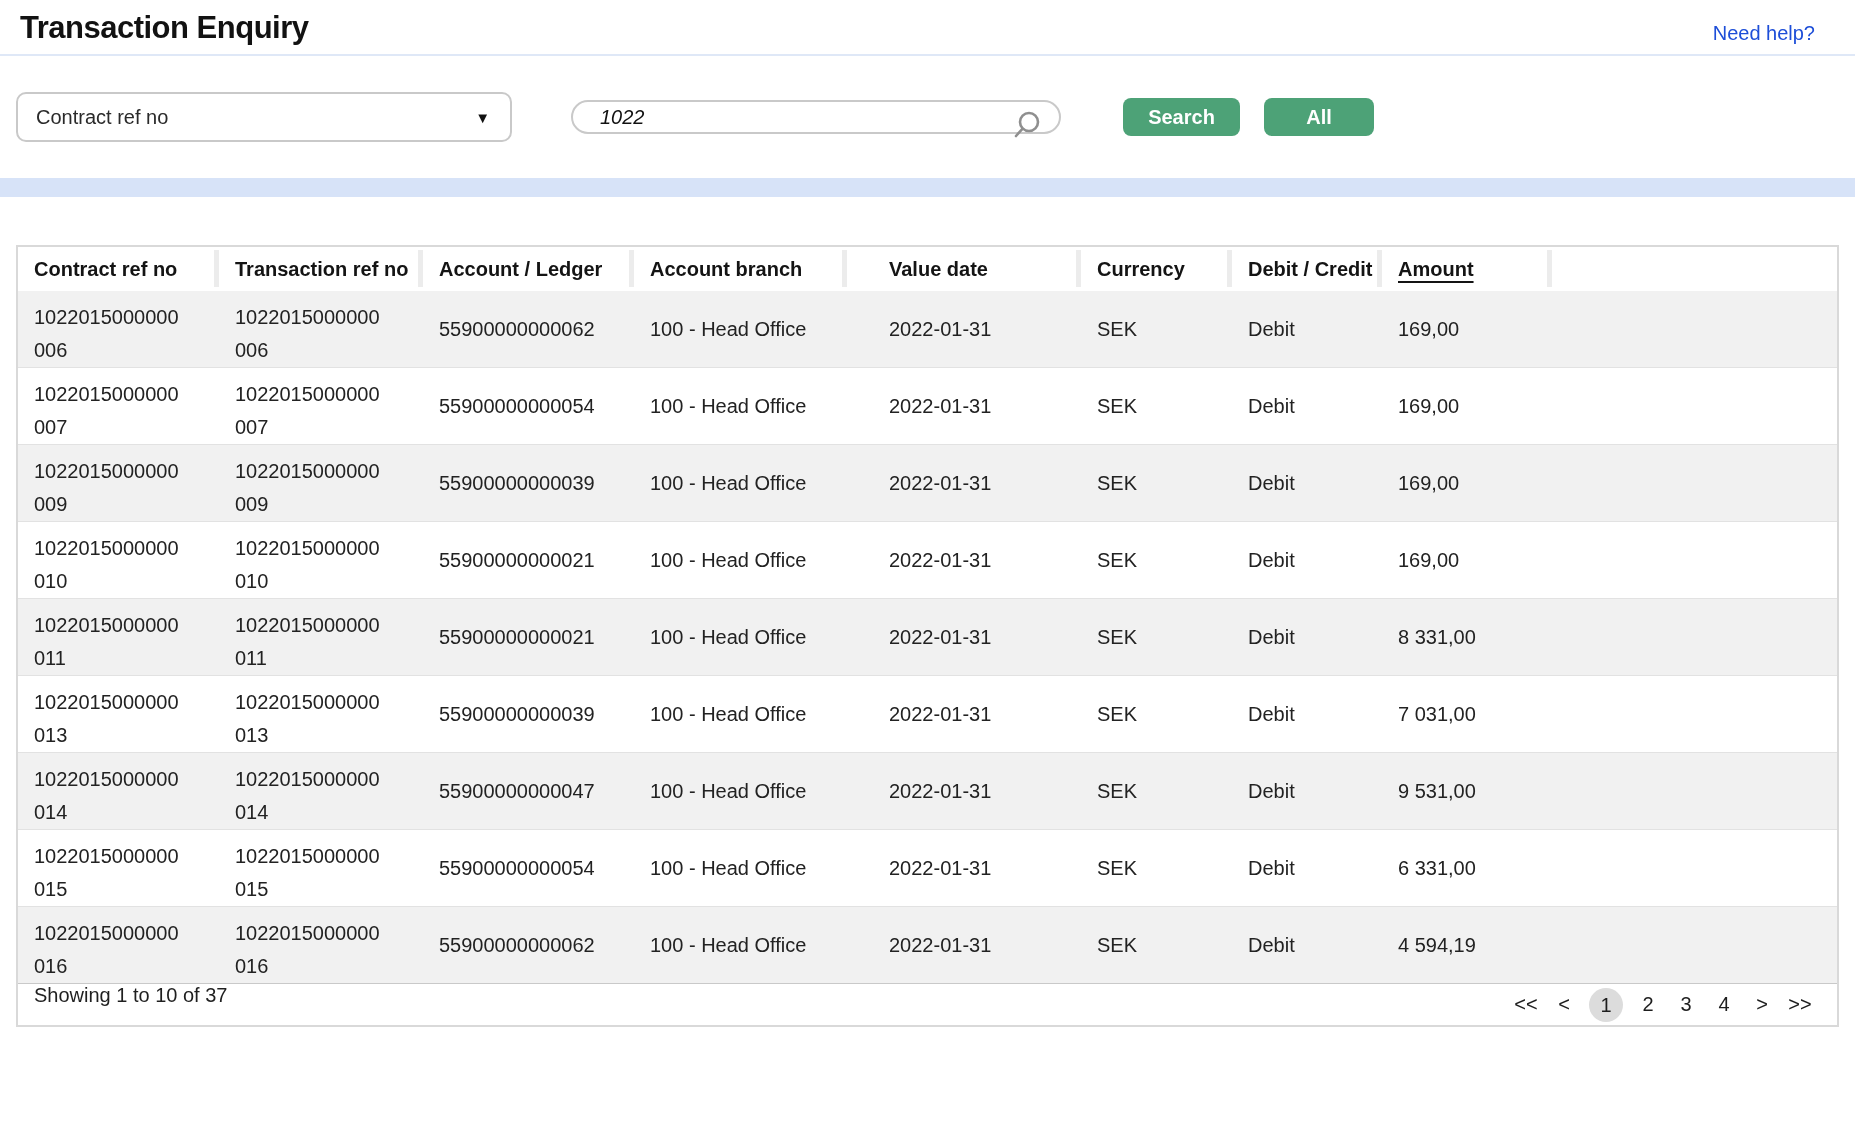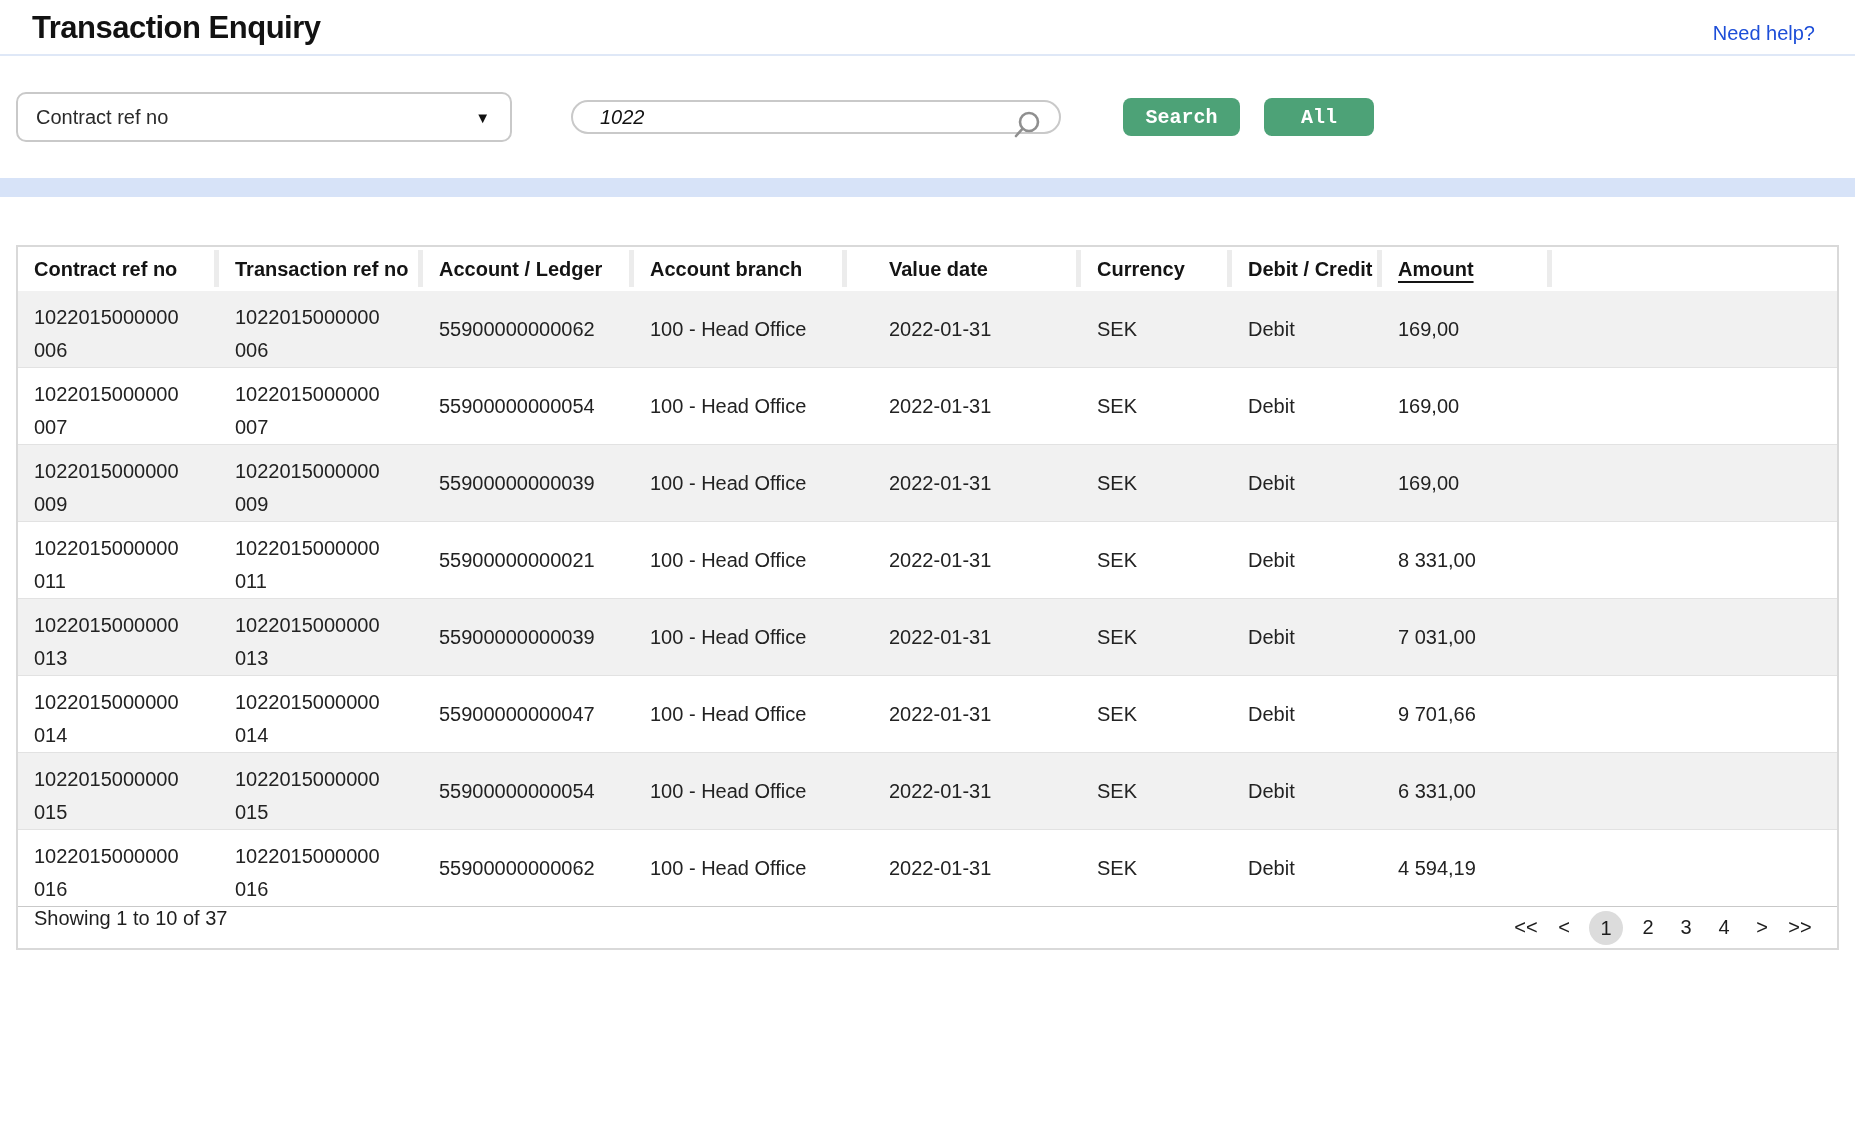--- a/index.html
+++ b/index.html
@@ -12,21 +12,21 @@
     overflow: hidden;
   }
 
   
   .top-header {
     position: relative;
     height: 56px;
     border-bottom: 2px solid var(--divider-blue, #dfe8f7);
   }
   .page-title {
-    position: absolute; left: 32px; top: 10px;
+    position: absolute; left: 20px; top: 10px;
     margin: 0;
     font-size: 31px; font-weight: 700; letter-spacing: -0.5px;
     color: #121212;
   }
   .need-help {
     position: absolute; right: 40px; top: 22px;
     font-size: 20px; color: #1d4ed8; text-decoration: none;
     cursor: pointer;
   }
 
@@ -56,21 +56,21 @@
   }
   .search-icon {
     position: absolute; right: 18px; top: 9px;
     width: 32px; height: 32px; cursor: pointer;
   }
   .btn {
     height: 38px;
     border: none; border-radius: 8px;
     background: var(--accent-green, #4da277);
     color: #ffffff; font-weight: 700; font-size: 20px;
-    font-family: Liberation Mono, monospace;
+    font-family: Liberation Sans, sans-serif;
     cursor: pointer;
   }
   .btn-search { width: 117px; margin-left: 62px; }
   .btn-all    { width: 110px; margin-left: 24px; }
 
   
   .blue-bar { height: 19px; width: 100%; background: var(--bar-blue, #d7e3f8); }
 
   
   .table-card {
@@ -217,20 +217,31 @@
           <td class="ref"><span class="ref-wrap">1022015000000009</span></td>
           <td>55900000000039</td>
           <td>100 - Head Office</td>
           <td class="pad-lg">2022-01-31</td>
           <td>SEK</td>
           <td>Debit</td>
           <td>169,00</td>
           <td></td>
         </tr>
         <tr>
+          <td class="ref"><span class="ref-wrap">1022015000000010</span></td>
+          <td class="ref"><span class="ref-wrap">1022015000000010</span></td>
+          <td>55900000000021</td>
+          <td>100 - Head Office</td>
+          <td class="pad-lg">2022-01-31</td>
+          <td>SEK</td>
+          <td>Debit</td>
+          <td>169,00</td>
+          <td></td>
+        </tr>
+        <tr>
           <td class="ref"><span class="ref-wrap">1022015000000011</span></td>
           <td class="ref"><span class="ref-wrap">1022015000000011</span></td>
           <td>55900000000021</td>
           <td>100 - Head Office</td>
           <td class="pad-lg">2022-01-31</td>
           <td>SEK</td>
           <td>Debit</td>
           <td>8 331,00</td>
           <td></td>
         </tr>
@@ -246,21 +257,21 @@
           <td></td>
         </tr>
         <tr>
           <td class="ref"><span class="ref-wrap">1022015000000014</span></td>
           <td class="ref"><span class="ref-wrap">1022015000000014</span></td>
           <td>55900000000047</td>
           <td>100 - Head Office</td>
           <td class="pad-lg">2022-01-31</td>
           <td>SEK</td>
           <td>Debit</td>
-          <td>9 701,66</td>
+          <td>9 531,00</td>
           <td></td>
         </tr>
         <tr>
           <td class="ref"><span class="ref-wrap">1022015000000015</span></td>
           <td class="ref"><span class="ref-wrap">1022015000000015</span></td>
           <td>55900000000054</td>
           <td>100 - Head Office</td>
           <td class="pad-lg">2022-01-31</td>
           <td>SEK</td>
           <td>Debit</td>

